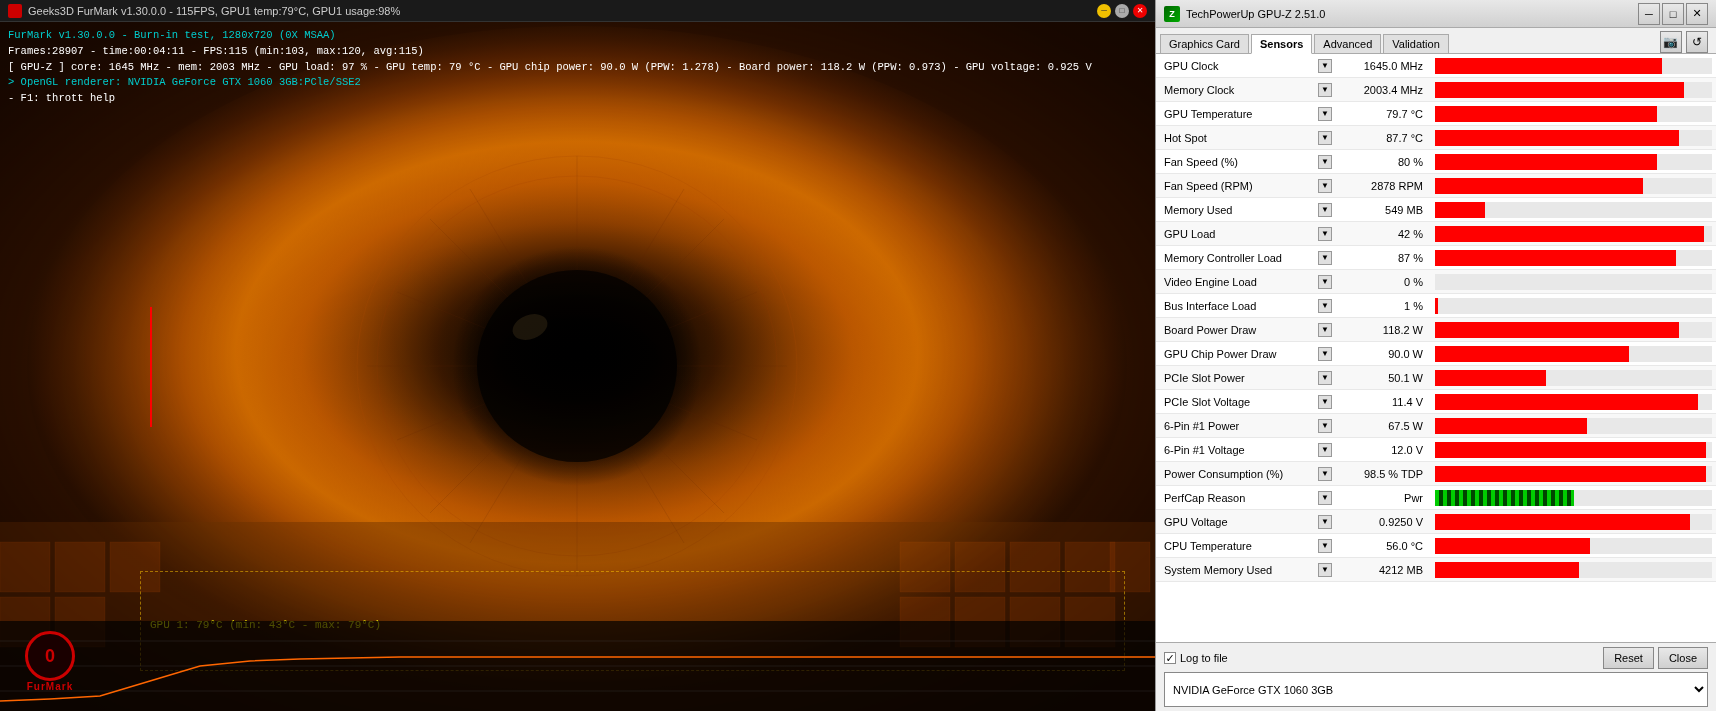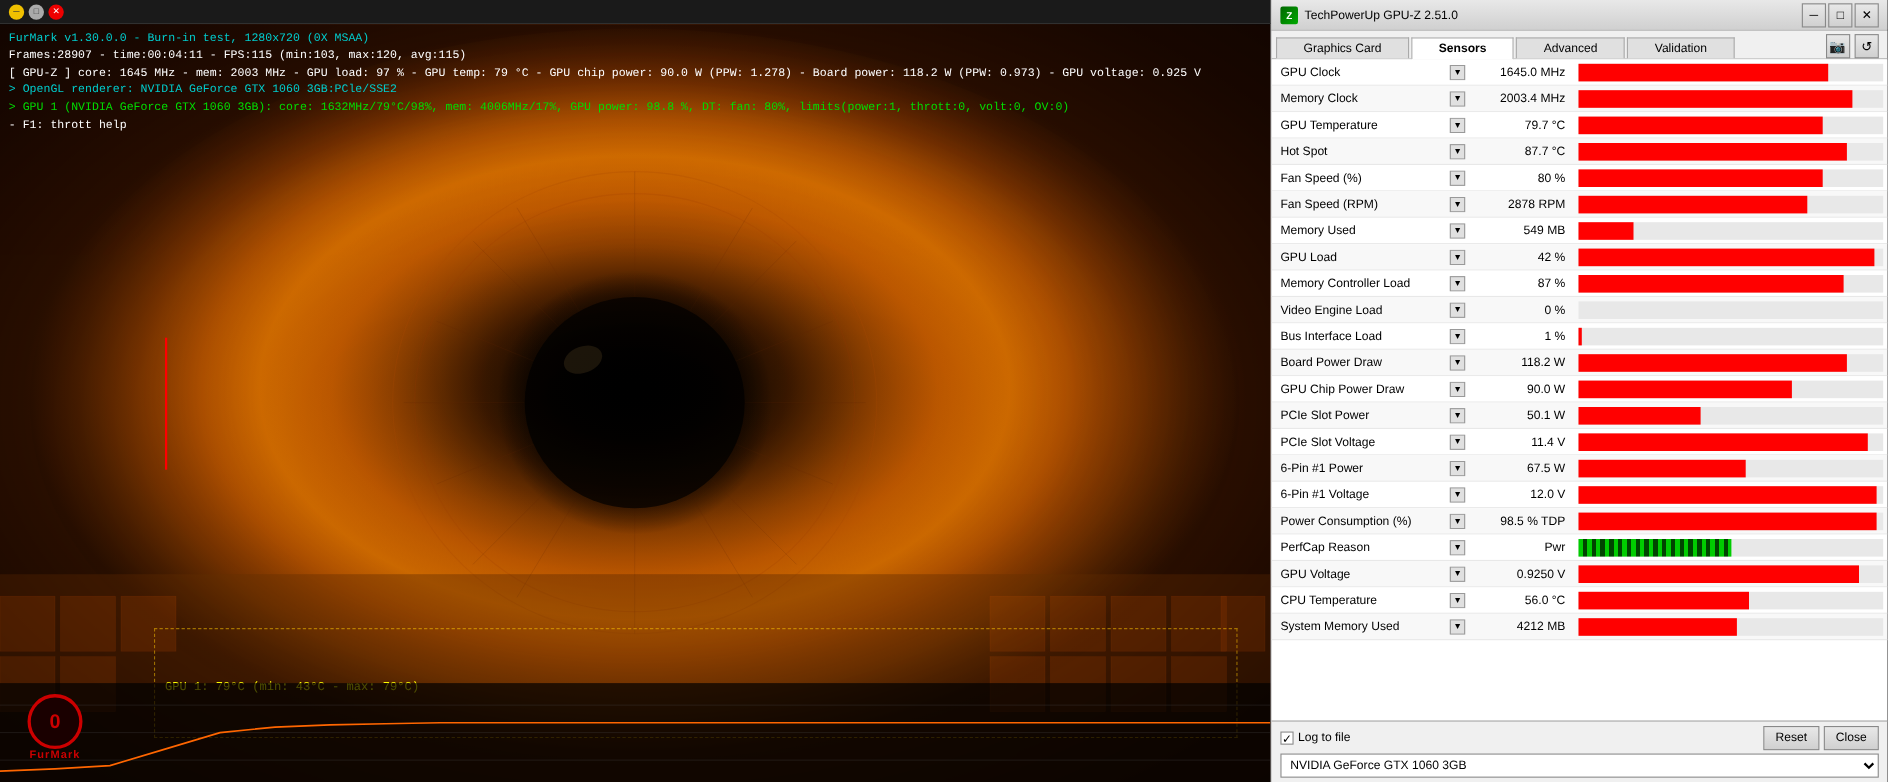--- a/index.html
+++ b/index.html
@@ -203,21 +203,21 @@
 
     
     .gpuz-tabs {
       display: flex;
       background: #f0f0f0;
       border-bottom: 1px solid #aaa;
       padding: 3px 4px 0;
       gap: 2px;
     }
     .gpuz-tab {
-      padding: 3px 24px;
+      padding: 3px 8px;
       font-size: 11px;
       background: #e0e0e0;
       border: 1px solid #aaa;
       border-bottom: none;
       cursor: pointer;
       color: #000;
     }
     .gpuz-tab.active {
       background: #fff;
       border-bottom: 1px solid #fff;
@@ -303,21 +303,21 @@
       flex-direction: column;
       gap: 3px;
     }
     .gpuz-bottom-row {
       display: flex;
       justify-content: space-between;
       align-items: center;
     }
     .gpuz-dropdown-select {
       flex: 1;
-      height: 22px;
+      height: 35px;
       font-size: 11px;
       border: 1px solid #888;
       background: #fff;
       padding: 0 4px;
     }
     .gpuz-reset-btn {
       height: 22px;
       padding: 0 10px;
       font-size: 11px;
       background: linear-gradient(to bottom, #e8e8e8, #d0d0d0);
@@ -347,20 +347,24 @@
     
     .sensors-container::-webkit-scrollbar { width: 12px; }
     .sensors-container::-webkit-scrollbar-track { background: #f0f0f0; }
     .sensors-container::-webkit-scrollbar-thumb { background: #bbb; border: 1px solid #999; }
   </style>
 </head>
 <body>
 
 <div class="furmark-window">
   <div class="furmark-titlebar">
+    <div class="furmark-titlebar-left">
+      <div class="furmark-logo-icon"></div>
+      <span class="furmark-title">Geeks3D FurMark v1.30.0.0 - 115FPS, GPU1 temp:79°C, GPU1 usage:98%</span>
+    </div>
     <div class="titlebar-controls">
       <button class="titlebar-btn btn-min">─</button>
       <button class="titlebar-btn btn-max">□</button>
       <button class="titlebar-btn btn-close">✕</button>
     </div>
   </div>
   <div class="furmark-content">
     <div class="furmark-bg">
 
       <svg style="position:absolute;inset:0;width:100%;height:100%;opacity:0.85" viewBox="0 0 1155 689" preserveAspectRatio="xMidYMid slice">
@@ -432,21 +436,20 @@
           <rect x="1010" y="575" width="50" height="50"></rect>
           <rect x="1065" y="575" width="50" height="50"></rect>
         </g>
       </svg>
 
       <div class="hud-overlay">
         <span class="hud-line hud-cyan">FurMark v1.30.0.0 - Burn-in test, 1280x720 (0X MSAA)</span>
         <span class="hud-line hud-white">Frames:28907 - time:00:04:11 - FPS:115 (min:103, max:120, avg:115)</span>
         <span class="hud-line hud-white">[ GPU-Z ] core: 1645 MHz - mem: 2003 MHz - GPU load: 97 % - GPU temp: 79 °C - GPU chip power: 90.0 W (PPW: 1.278) - Board power: 118.2 W (PPW: 0.973) - GPU voltage: 0.925 V</span>
         <span class="hud-line hud-cyan">&gt; OpenGL renderer: NVIDIA GeForce GTX 1060 3GB:PCle/SSE2</span>
-        <span class="hud-line hud-green">&gt; GPU 1 (NVIDIA GeForce GTX 1060 3GB): core: 1632MHz/79°C/98%, mem: 4006MHz/17%, GPU power: 98.8 %, DT: fan: 80%, limits(power:1, thrott:0, volt:0, OV:0)</span>
         <span class="hud-line hud-white">- F1: thrott help</span>
       </div>
 
       <div class="temp-line-red"></div>
 
       <div class="gpu-temp-display">GPU 1: 79°C (min: 43°C - max: 79°C)</div>
 
       <div class="dashed-box"></div>
 
       <svg style="position:absolute;bottom:0;left:0;right:0;width:100%;height:90px" viewBox="0 0 1155 90" preserveAspectRatio="none">

